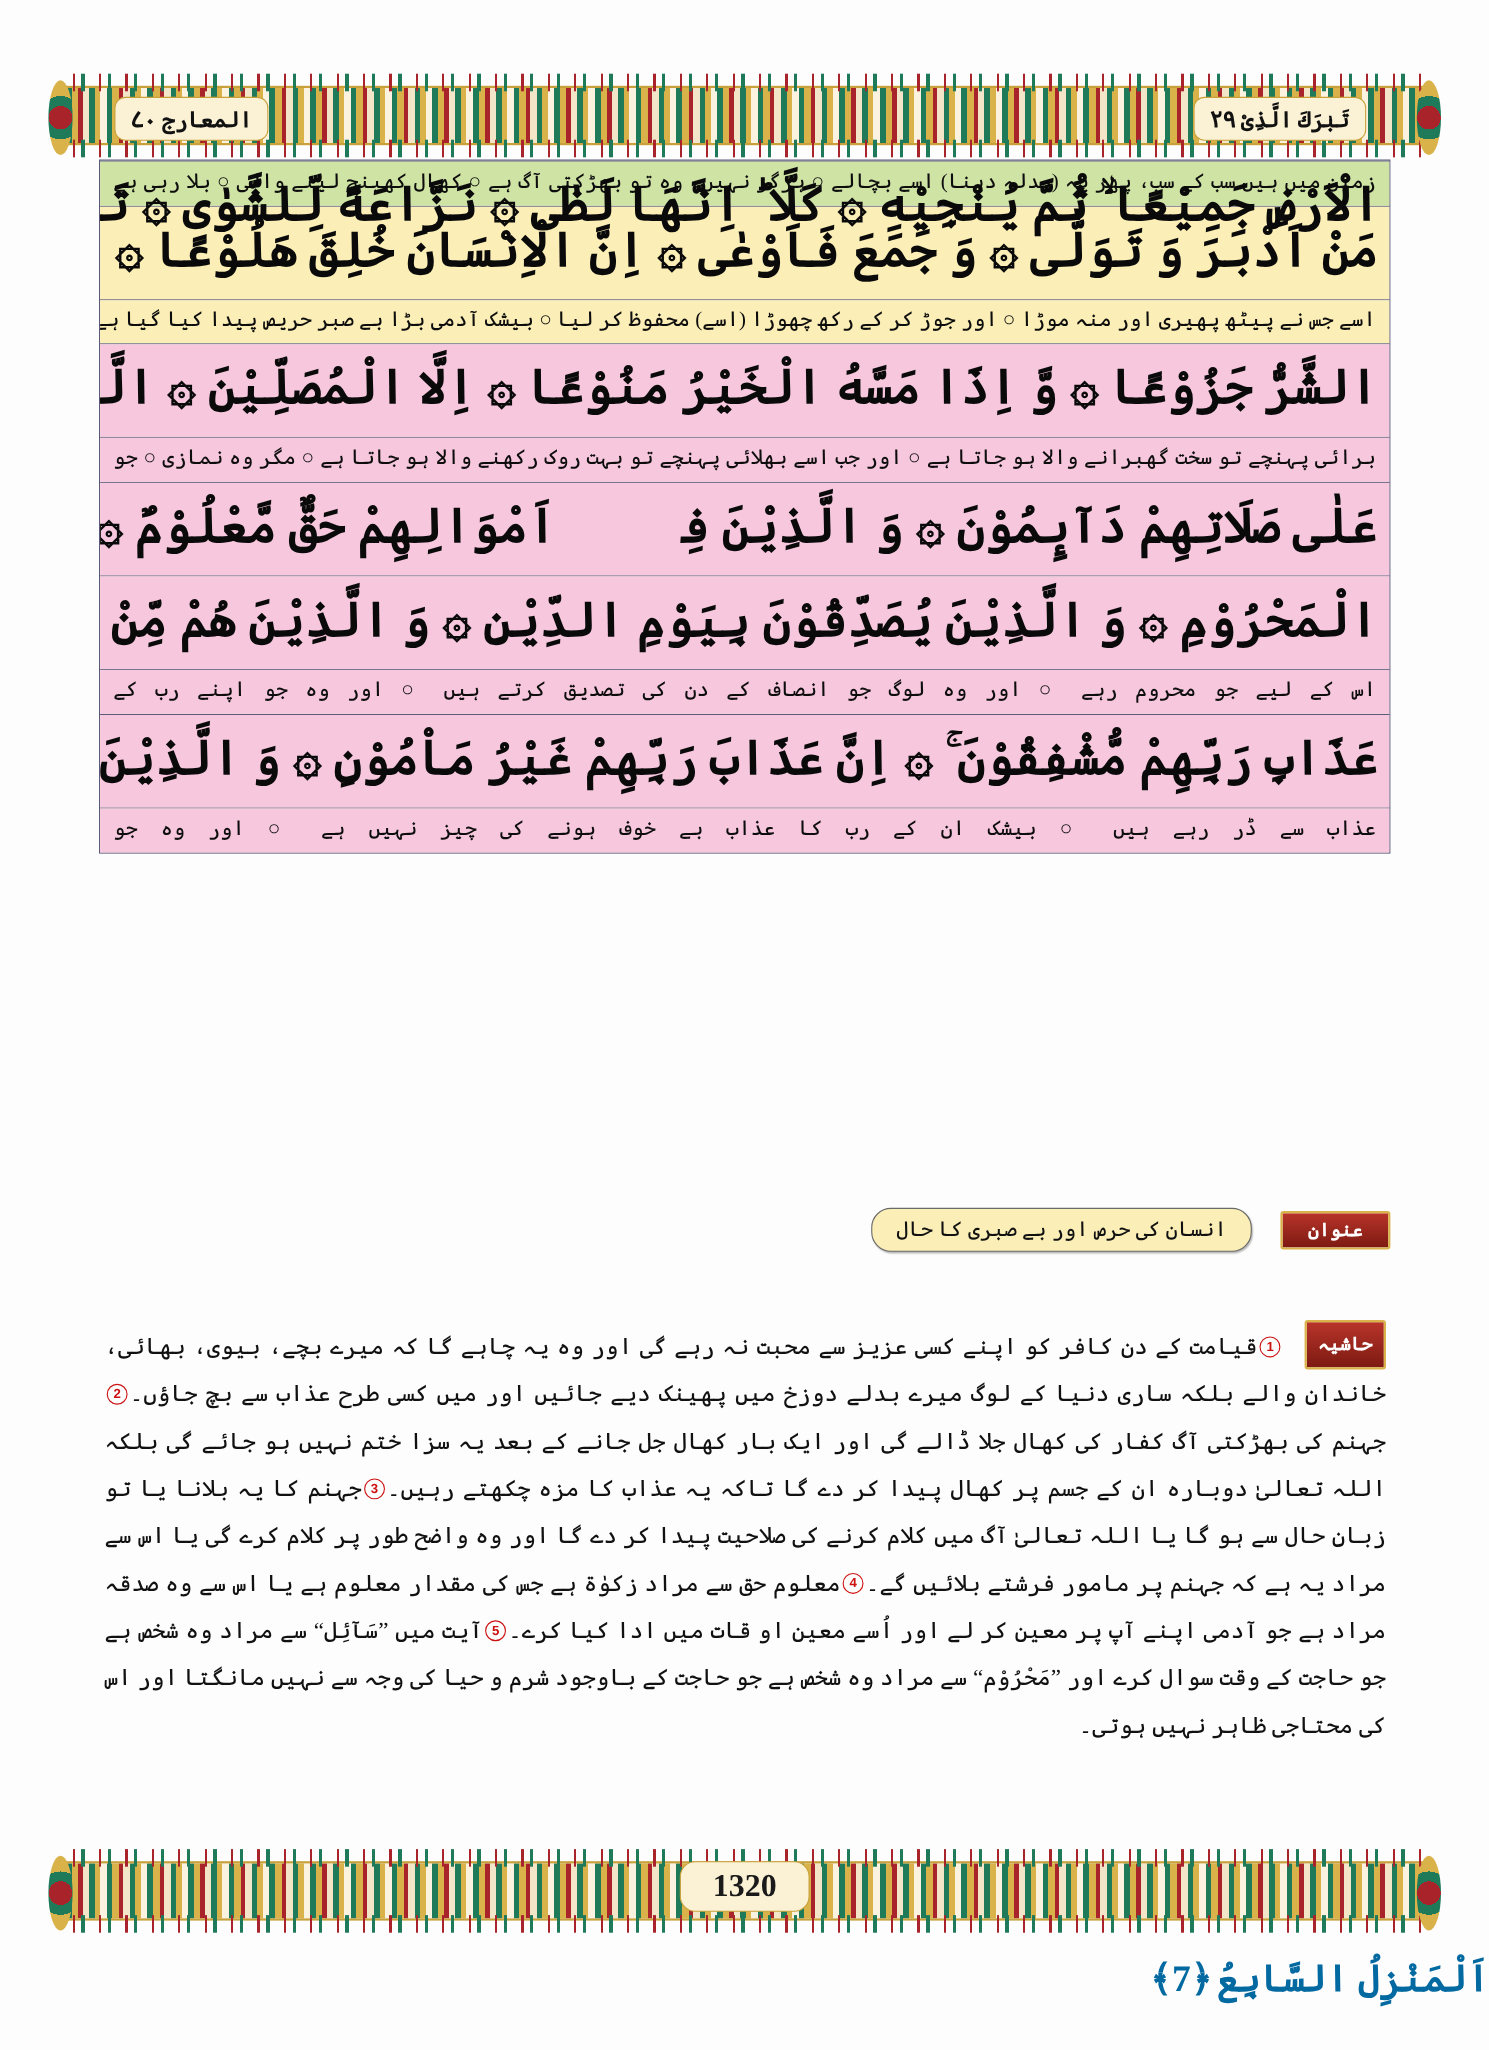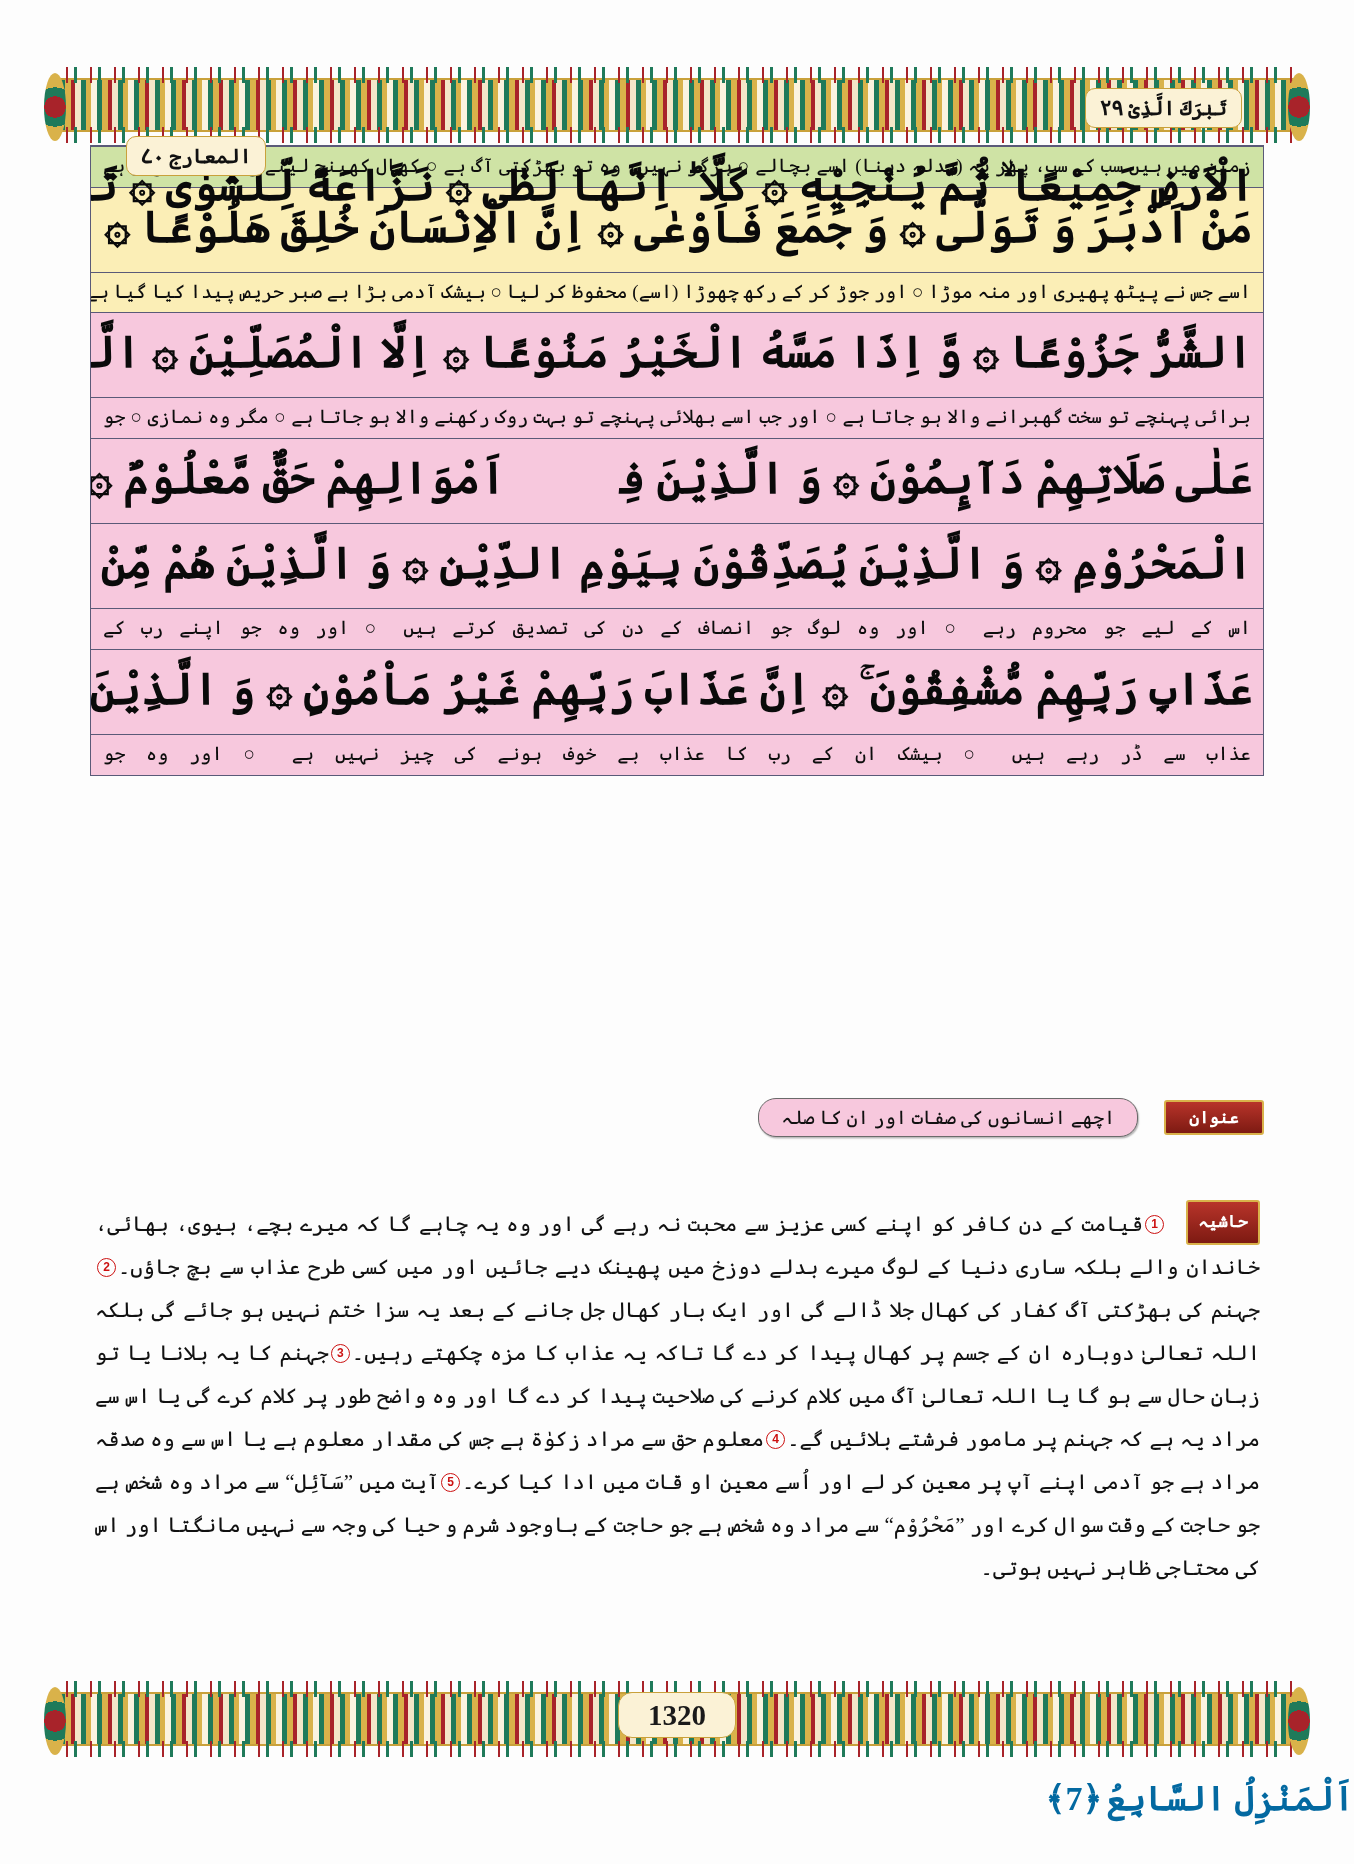--- a/index.html
+++ b/index.html
@@ -72,21 +72,21 @@
     background: #fbf2d6;
     border: 1.5px solid #c9a13b;
     border-radius: 10px;
     display: flex; align-items: center; justify-content: center;
     font-family: "Liberation Serif", serif;
     font-size: 20px; font-weight: 700; color: #111;
     padding: 0 14px;
     z-index: 4;
     white-space: nowrap;
   }
-  .cartouche-left  { left: 66px; margin-top: 48px; }
+  .cartouche-left  { left: 44px; }
   .cartouche-right { right: 52px; }
 
   .page-num-cartouche {
     position: absolute;
     top: -2px; left: 50%; transform: translateX(-50%);
     height: 46px; min-width: 118px;
     background: #fbf2d6;
     border: 1.5px solid #c9a13b;
     border-radius: 14px;
     display: flex; align-items: center; justify-content: center;
@@ -293,21 +293,21 @@
       <div class="arabic-line bg-pink">عَذَابِ رَبِّهِمْ مُّشْفِقُوْنَ ۚ ۞ اِنَّ عَذَابَ رَبِّهِمْ غَیْرُ مَاْمُوْنٍ ۞ وَ الَّذِیْنَ هُمْ</div>
     </div>
     <div class="verse-row">
       <div class="urdu-line bg-pink">عذاب سے ڈر رہے ہیں ○ بیشک ان کے رب کا عذاب بے خوف ہونے کی چیز نہیں ہے ○ اور وہ جو</div>
     </div>
 
   </div>
 
   <div class="topics-row">
     <div class="topic-badge">عنوان</div>
-    <div class="topic-pill pill-pink">اچھے انسانوں کی صفات اور ان کا صلہ</div>
+    <div class="topic-pill pill-yellow">انسان کی حرص اور بے صبری کا حال</div>
   </div>
 
   <div class="footnotes">
     <span class="hashiya-badge">حاشیہ</span><span class="fn-ref">1</span><span>قیامت کے دن کافر کو اپنے کسی عزیز سے محبت نہ رہے گی اور وہ یہ چاہے گا کہ میرے بچے، بیوی، بھائی، خاندان والے بلکہ ساری دنیا کے لوگ میرے بدلے دوزخ میں پھینک دیے جائیں اور میں کسی طرح عذاب سے بچ جاؤں۔</span><span class="fn-ref">2</span><span>جہنم کی بھڑکتی آگ کفار کی کھال جلا ڈالے گی اور ایک بار کھال جل جانے کے بعد یہ سزا ختم نہیں ہو جائے گی بلکہ اللہ تعالیٰ دوبارہ ان کے جسم پر کھال پیدا کر دے گا تاکہ یہ عذاب کا مزہ چکھتے رہیں۔</span><span class="fn-ref">3</span><span>جہنم کا یہ بلانا یا تو زبانِ حال سے ہو گا یا اللہ تعالیٰ آگ میں کلام کرنے کی صلاحیت پیدا کر دے گا اور وہ واضح طور پر کلام کرے گی یا اس سے مراد یہ ہے کہ جہنم پر مامور فرشتے بلائیں گے۔</span><span class="fn-ref">4</span><span>معلوم حق سے مراد زکوٰۃ ہے جس کی مقدار معلوم ہے یا اس سے وہ صدقہ مراد ہے جو آدمی اپنے آپ پر معین کر لے اور اُسے معین او قات میں ادا کیا کرے۔</span><span class="fn-ref">5</span><span>آیت میں ”سَآئِل“ سے مراد وہ شخص ہے جو حاجت کے وقت سوال کرے اور ”مَحْرُوْم“ سے مراد وہ شخص ہے جو حاجت کے باوجود شرم و حیا کی وجہ سے نہیں مانگتا اور اس کی محتاجی ظاہر نہیں ہوتی۔</span>
   </div>
 
   <div class="ornament-band band-bottom">
     <div class="ornament-spikes spikes-top"></div>
     <div class="ornament-spikes spikes-bottom"></div>
     <div class="page-num-cartouche">1320</div>

